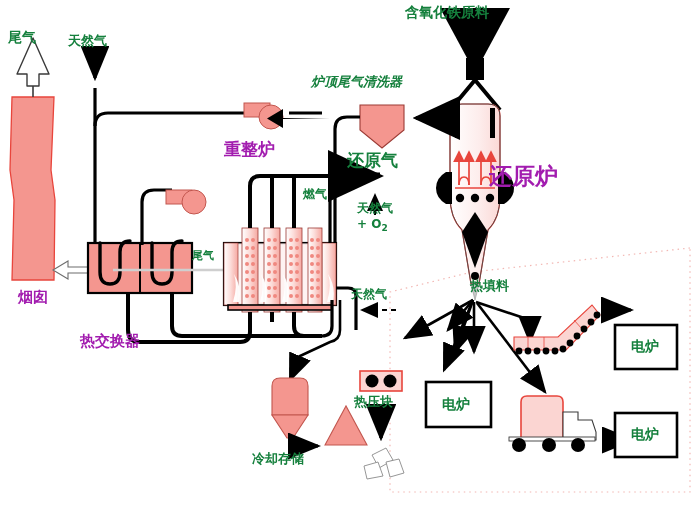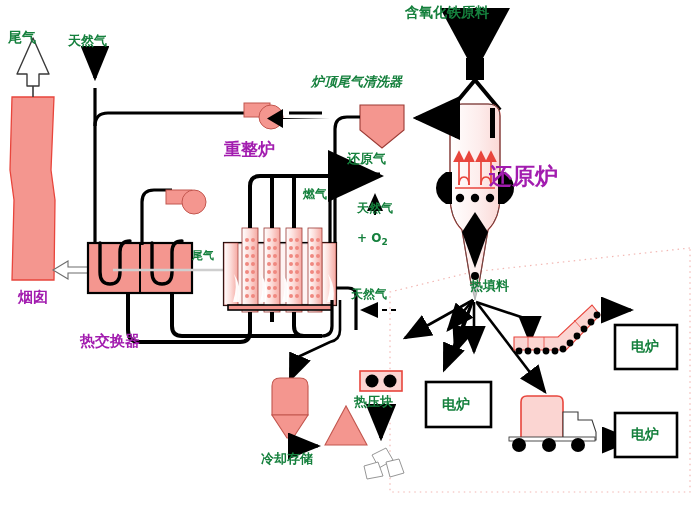--- a/index.html
+++ b/index.html
@@ -332,42 +332,42 @@
   <div class="lbl lbl-black" style="left:68px;top:34px;font-size:13px;">天然气</div>
 
   <div class="lbl lbl-black" style="left:311px;top:75px;font-size:13px;font-style:italic;">炉顶尾气清洗器</div>
 
   <div class="lbl lbl-black" style="left:405px;top:5px;font-size:14px;">含氧化铁原料</div>
 
   <div class="lbl lbl-green" style="left:224px;top:141px;font-size:17px;">重整炉</div>
 
   <div class="lbl lbl-green" style="left:468px;top:165px;font-size:23px;margin-left:21px;">还原炉</div>
 
-  <div class="lbl lbl-black" style="left:347px;top:152px;font-size:13px;text-align:right;">还原气</div>
+  <div class="lbl lbl-black" style="left:347px;top:152px;font-size:17px;text-align:right;">还原气</div>
 
   <div class="lbl lbl-black" style="left:303px;top:188px;font-size:12px;">燃气</div>
 
   <div class="lbl lbl-black" style="left:192px;top:250px;font-size:11px;">尾气</div>
 
   <div class="lbl lbl-green" style="left:80px;top:334px;font-size:15px;">热交换器</div>
 
   <div class="lbl lbl-black" style="left:357px;top:202px;font-size:12px;">
     <span>天然气</span>
-    <div style="margin-top:18px;">
+    <div style="margin-top:4px;">
       <span>+ O</span><span class="sub" style="vertical-align:sub;">2</span>
     </div>
   </div>
 
   <div class="lbl lbl-black" style="left:351px;top:288px;font-size:12px;">天然气</div>
 
   <div class="lbl lbl-black" style="left:470px;top:279px;font-size:13px;">热填料</div>
 
   <div class="lbl lbl-black" style="left:354px;top:395px;font-size:13px;">热压块</div>
 
-  <div class="lbl lbl-black" style="left:261px;top:452px;font-size:13px;">冷却存储</div>
+  <div class="lbl lbl-black" style="left:252px;top:452px;font-size:13px;">冷却存储</div>
 
   <div class="lbl lbl-black" style="left:442px;top:397px;font-size:14px;">电炉</div>
 
   <div class="lbl lbl-black" style="left:631px;top:339px;font-size:14px;">电炉</div>
 
   <div class="lbl lbl-black" style="left:631px;top:427px;font-size:14px;">电炉</div>
 
 </div>
 
 </body></html>

